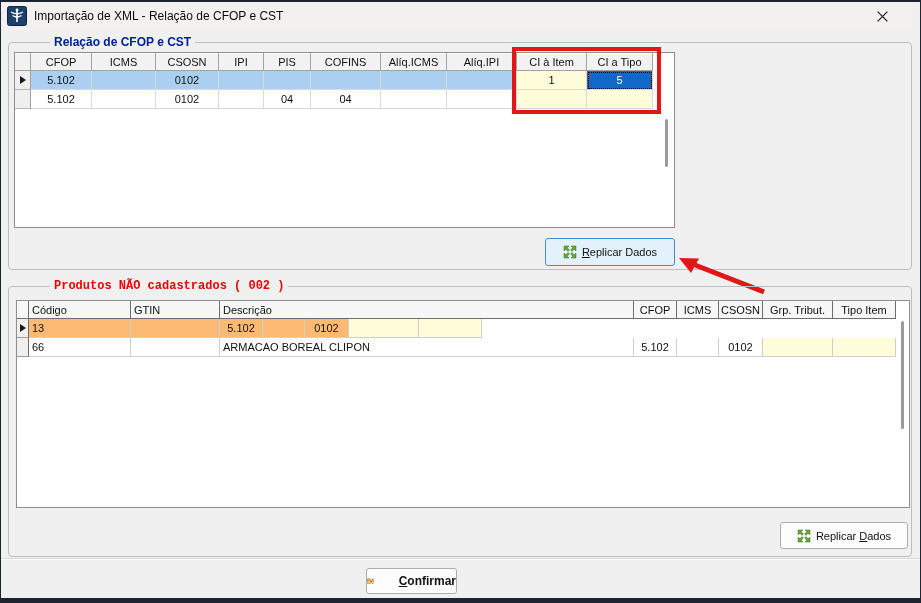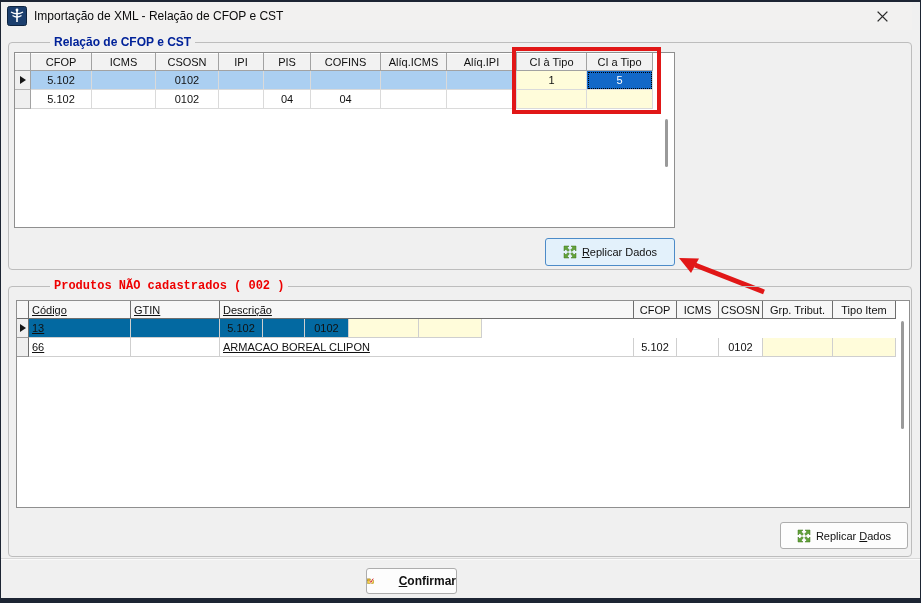--- a/index.html
+++ b/index.html
@@ -23,41 +23,41 @@
   .lbl-blue { color:#002299; }
   .lbl-red  { color:#ee0000;font-family:Liberation Mono, monospace; }
 
   
   .grid { position:absolute; background:#fff; border:1px solid #8f8f8f; overflow:hidden; }
   .hrow, .drow { display:flex; }
   .hrow { height:18px; }
   .drow { height:19px; }
   .cell { flex:0 0 auto; display:flex; align-items:center; justify-content:center;
           white-space:nowrap; overflow:hidden; }
-  .left { justify-content:flex-start; padding-left:3px;text-decoration:underline; }
+  .left { justify-content:flex-start; padding-left:3px; }
 
   
   .t1 .hcell { background:#f2f2f2; border-right:1px solid #a2a2a2; border-bottom:1px solid #a2a2a2;
                box-shadow: inset 0 1px 0 #ffffff; }
   .t1 .dcell { border-right:1px solid #dadada; border-bottom:1px solid #dadada; background:#fff; }
   .t1 .sel   { background:#efefef; border-right:1px solid #a2a2a2; border-bottom:1px solid #b5b5b5; }
   .t1 .c0{width:16px}.t1 .c1{width:61px}.t1 .c2{width:64px}.t1 .c3{width:63px}.t1 .c4{width:45px}
   .t1 .c5{width:47px}.t1 .c6{width:70px}.t1 .c7{width:66px}.t1 .c8{width:70px}.t1 .c9{width:70px}
   .t1 .c10{width:66px}
   .rowsel .dcell { background:#abcff1; }
   .cell-yellow { background:#fffcda !important; }
   .cell-focus  { background:#1268c8 !important; color:#fff; outline:1px dotted #000; outline-offset:-2px; }
 
   
   .t2 .hcell { background:#f7f7f7; border-right:1px solid #6e6e6e; border-bottom:1px solid #6e6e6e; }
   .t2 .dcell { border-right:1px solid #cfcfcf; border-bottom:1px solid #cfcfcf; background:#fff; }
   .t2 .sel   { background:#efefef; border-right:1px solid #6e6e6e; border-bottom:1px solid #9c9c9c; }
   .t2 .d0{width:12px}.t2 .d1{width:102px}.t2 .d2{width:89px}.t2 .d3{width:414px}.t2 .d4{width:43px}
   .t2 .d5{width:42px}.t2 .d6{width:44px}.t2 .d7{width:70px}.t2 .d8{width:63px}
-  .rowsel2 .dcell { background:#0369a1; }
+  .rowsel2 .dcell { background:#fdba74; }
 
   .arrow-tri { width:0; height:0; border-left:6px solid #161616;
                border-top:4px solid transparent; border-bottom:4px solid transparent; }
 
   .vthumb { position:absolute; width:3px; background:#9a9a9a; border-radius:2px; }
 
   
   .btn { position:absolute; display:flex; align-items:center; justify-content:center; gap:5px;
          background:#fdfdfd; border:1px solid #adadad; border-radius:3px; font-size:11px;
          cursor:pointer; }
@@ -101,21 +101,21 @@
       <div class="hrow">
         <div class="cell hcell c0"></div>
         <div class="cell hcell c1">CFOP</div>
         <div class="cell hcell c2">ICMS</div>
         <div class="cell hcell c3">CSOSN</div>
         <div class="cell hcell c4">IPI</div>
         <div class="cell hcell c5">PIS</div>
         <div class="cell hcell c6">COFINS</div>
         <div class="cell hcell c7">Alíq.ICMS</div>
         <div class="cell hcell c8">Alíq.IPI</div>
-        <div class="cell hcell c9">CI à Tipo</div>
+        <div class="cell hcell c9">CI à Item</div>
         <div class="cell hcell c10">CI a Tipo</div>
       </div>
 
       <div class="drow rowsel">
         <div class="cell sel c0">
           <span class="arrow-tri"></span>
         </div>
         <div class="cell dcell c1">5.102</div>
         <div class="cell dcell c2"></div>
         <div class="cell dcell c3">0102</div>

